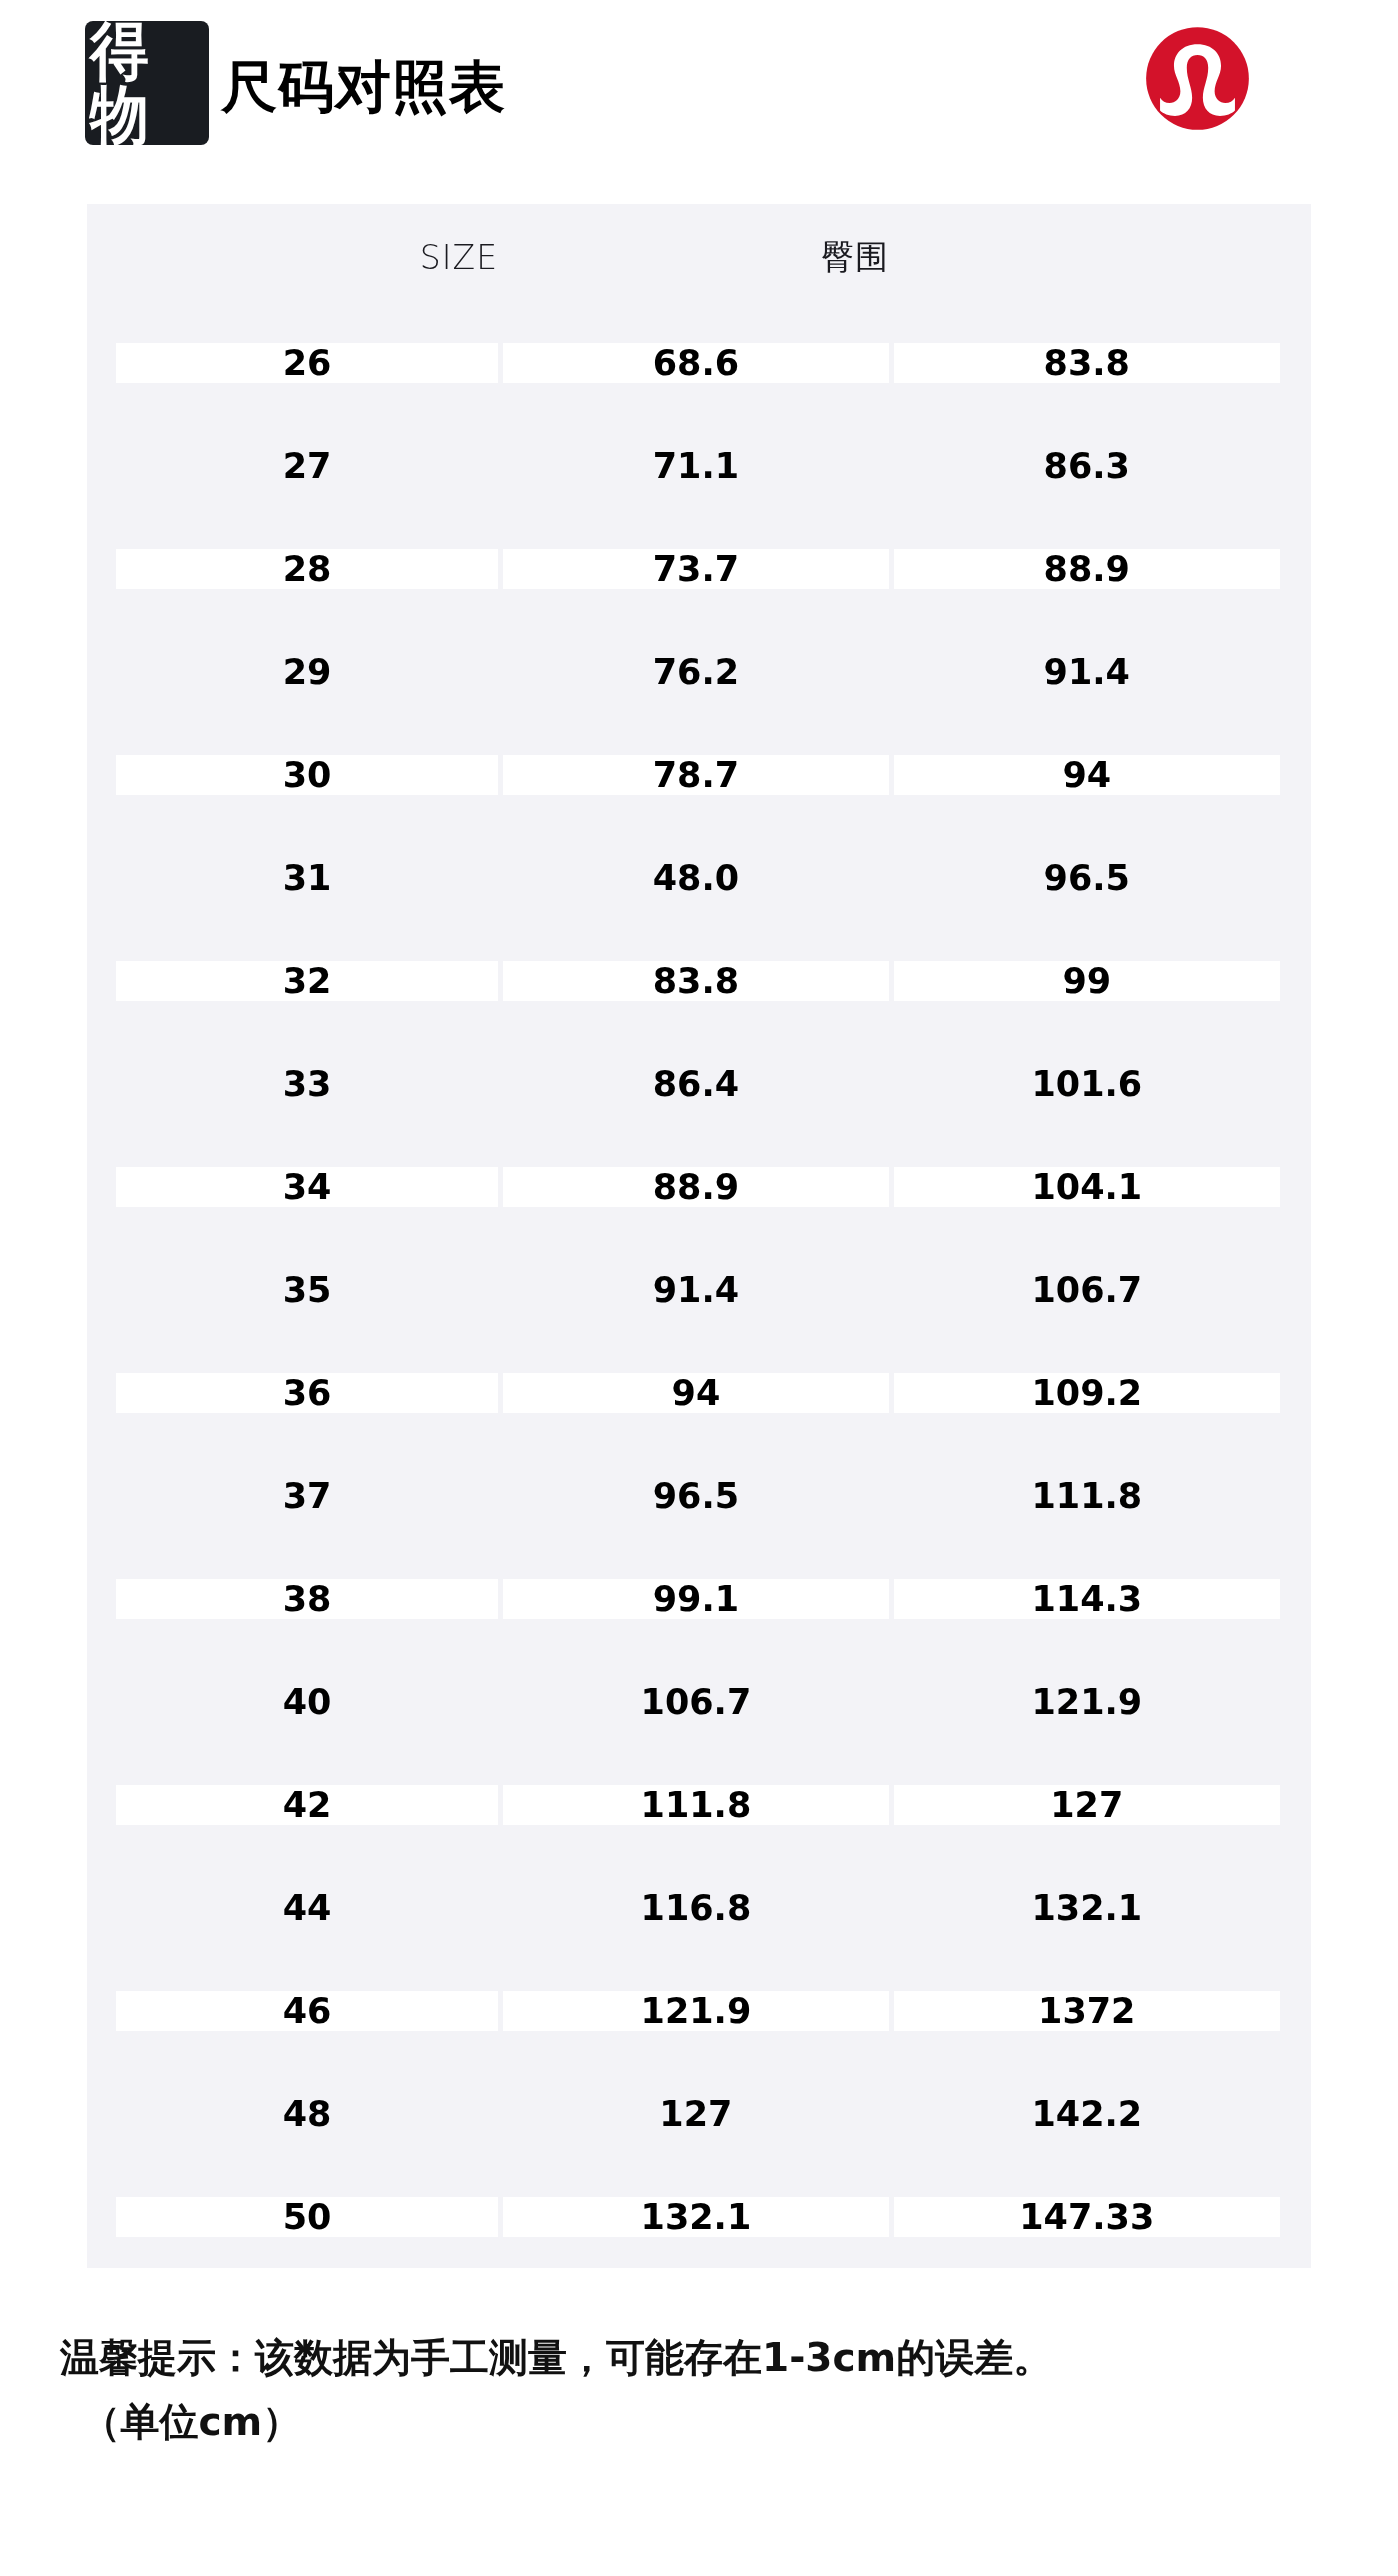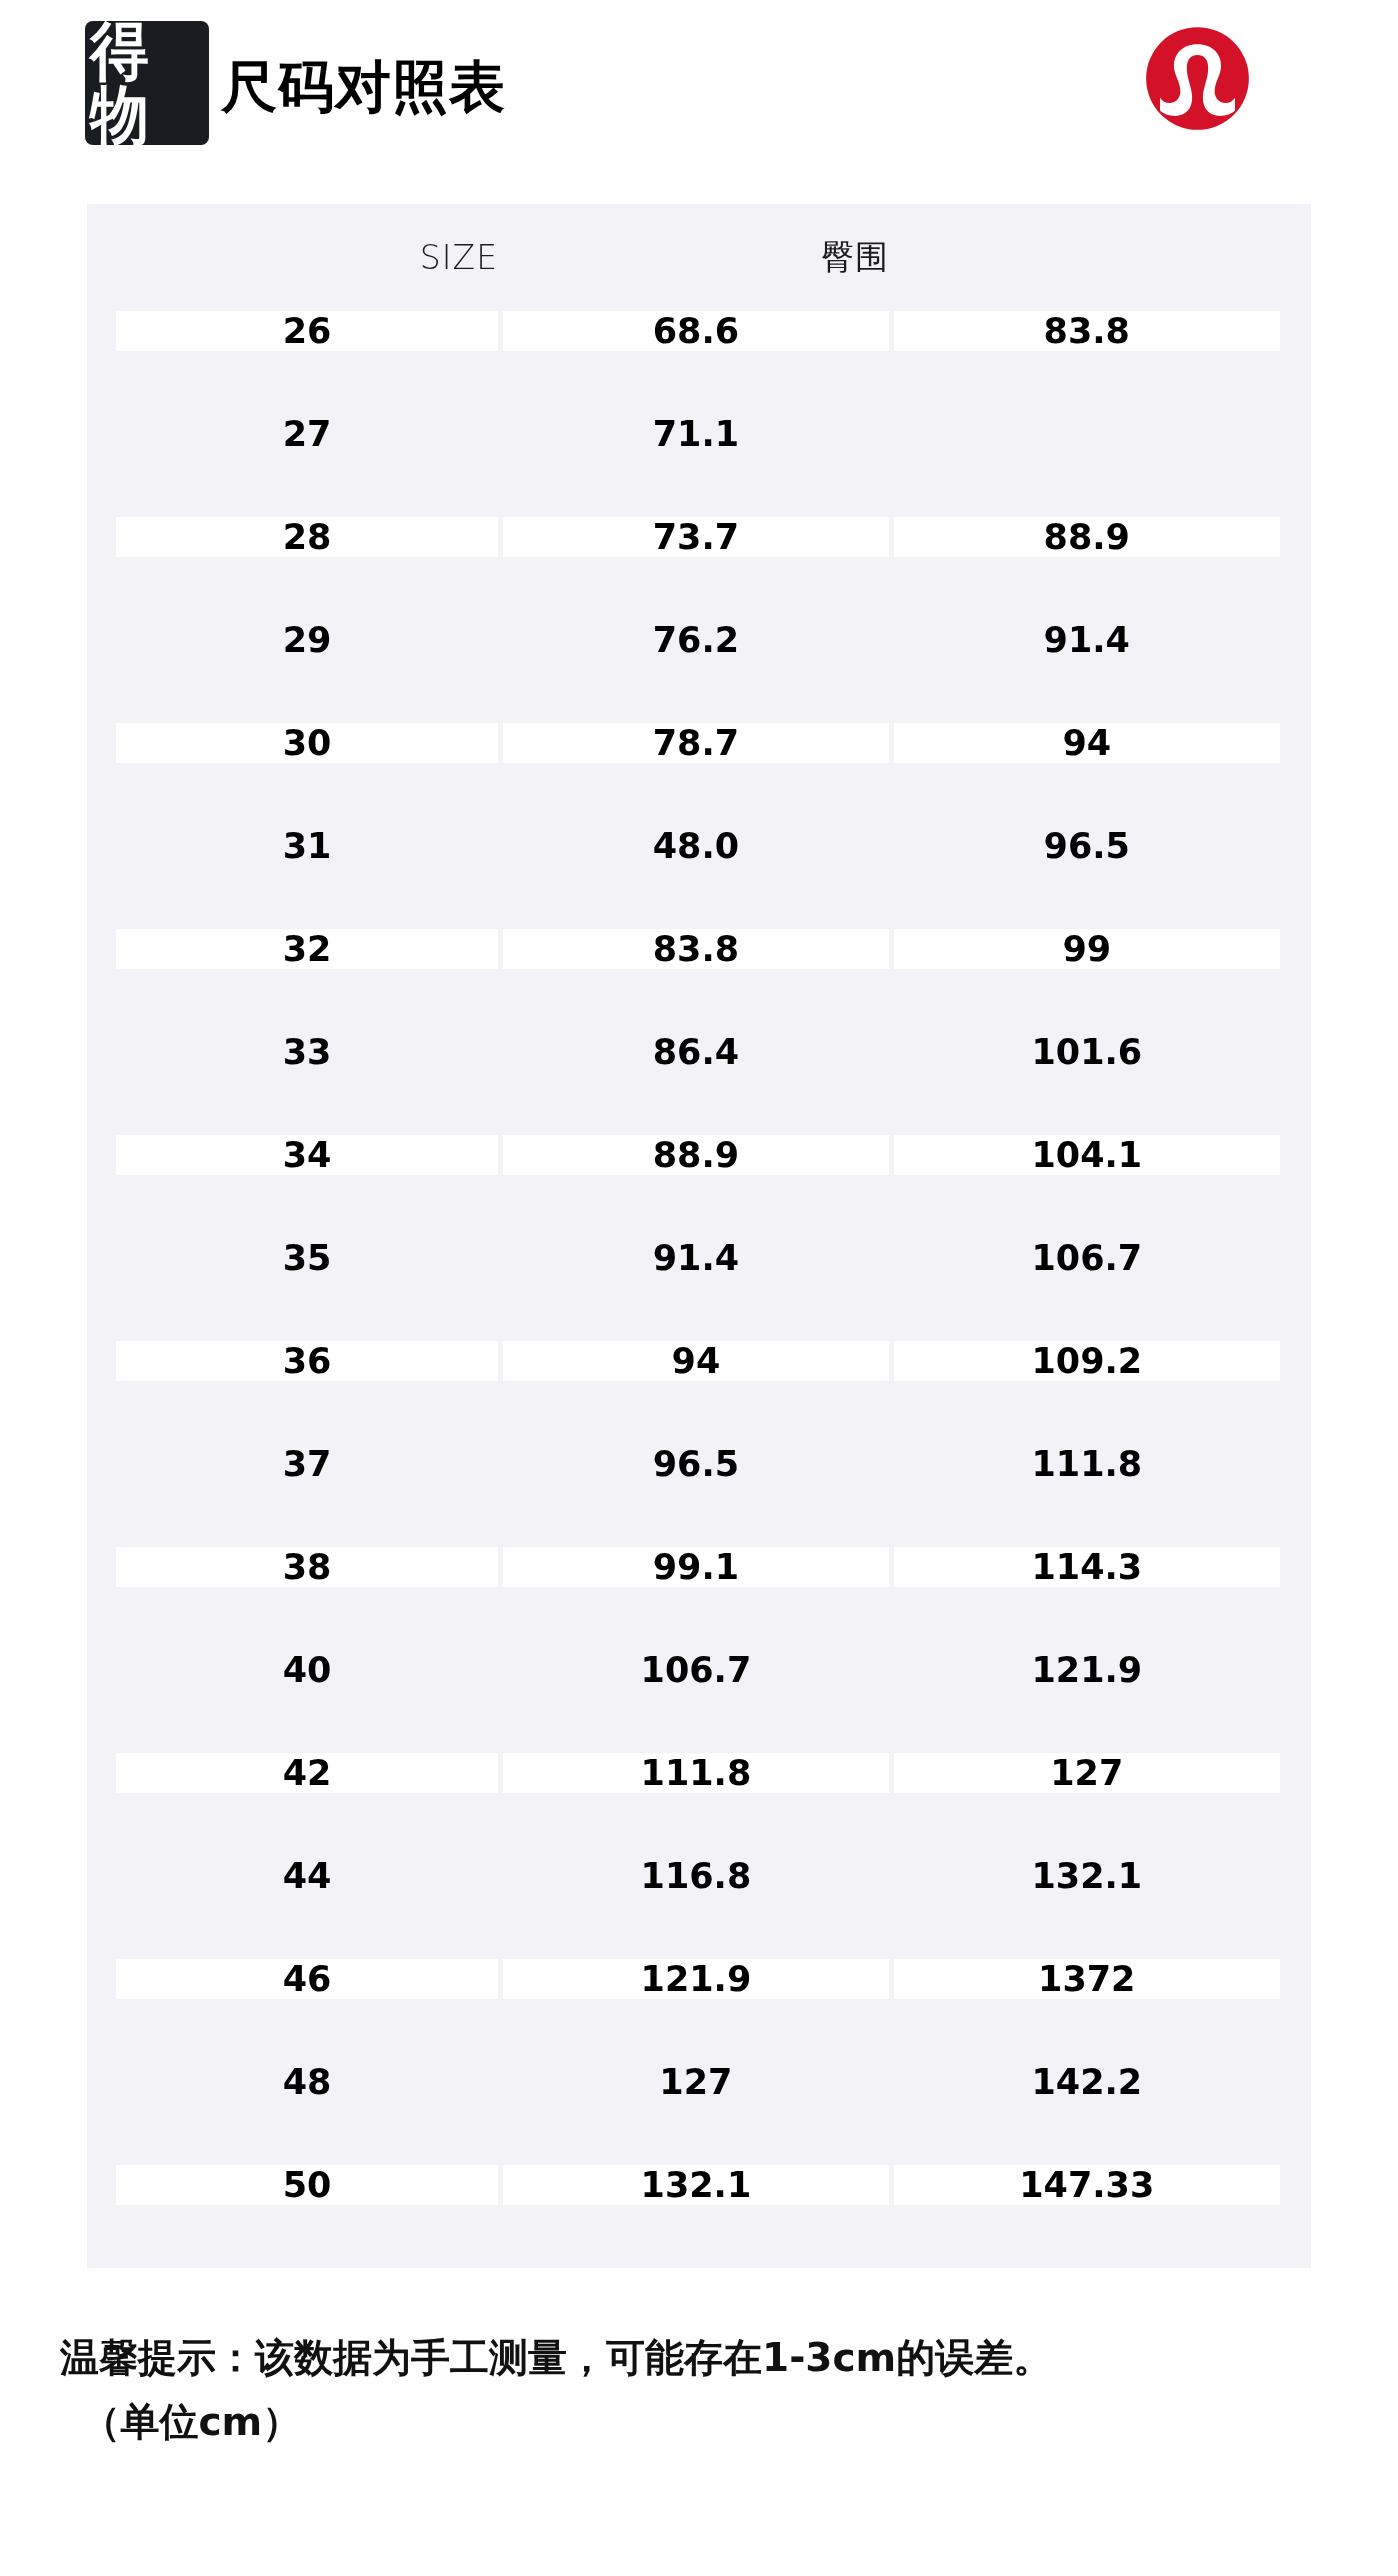--- a/index.html
+++ b/index.html
@@ -84,21 +84,21 @@
     letter-spacing: 1px;
     font-family: "DejaVu Sans", "Liberation Sans", sans-serif;
   }
   .col-size   { width: 382px; margin-left: 29px; }
   .col-waist  { width: 386px; margin-left: 4.9px; }
   .col-hip    { width: 386px; margin-left: 4.9px; }
 
   .table-row {
     display: flex;
     height: 103px;
-    align-items: flex-start;
+    align-items: center;
   }
   .table-row .cell {
     display: flex;
     align-items: center;
     justify-content: center;
     font-size: 35px;
     font-weight: 700;
     color: #000000;
     font-family: "DejaVu Sans", "Liberation Sans", sans-serif;
   }
@@ -175,20 +175,21 @@
 
   <div id="table-body">
       <div class="table-row odd">
         <div class="cell col-size">26</div>
         <div class="cell col-waist">68.6</div>
         <div class="cell col-hip">83.8</div>
       </div>
       <div class="table-row even">
         <div class="cell col-size">27</div>
         <div class="cell col-waist">71.1</div>
+        <div class="cell col-hip">86.3</div>
       </div>
       <div class="table-row odd">
         <div class="cell col-size">28</div>
         <div class="cell col-waist">73.7</div>
         <div class="cell col-hip">88.9</div>
       </div>
       <div class="table-row even">
         <div class="cell col-size">29</div>
         <div class="cell col-waist">76.2</div>
         <div class="cell col-hip">91.4</div>

